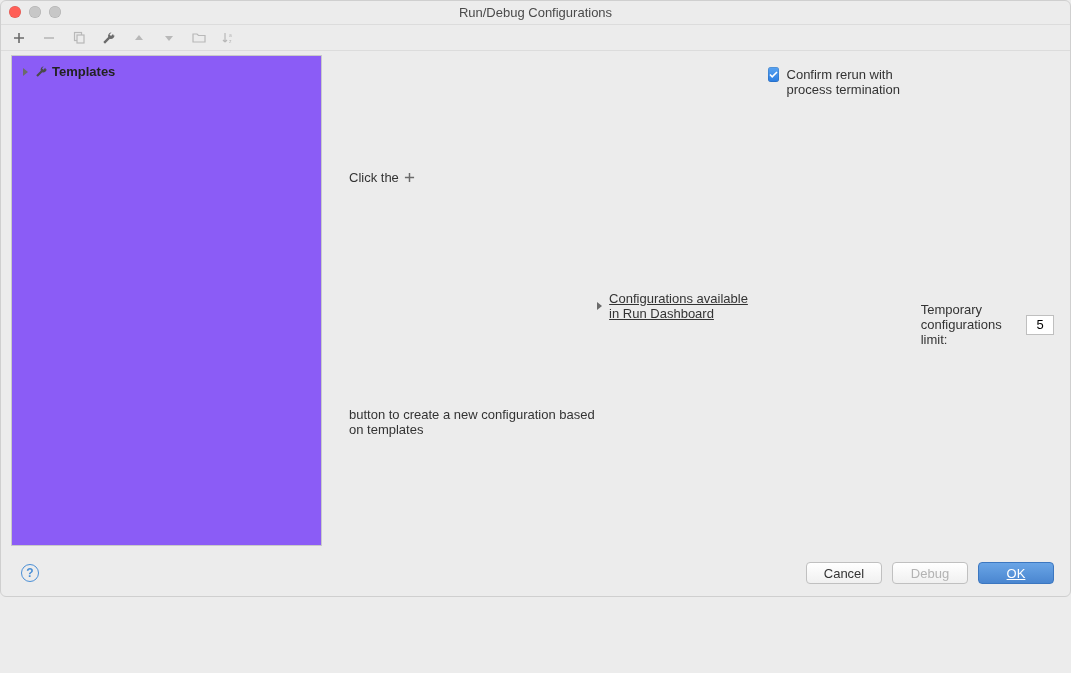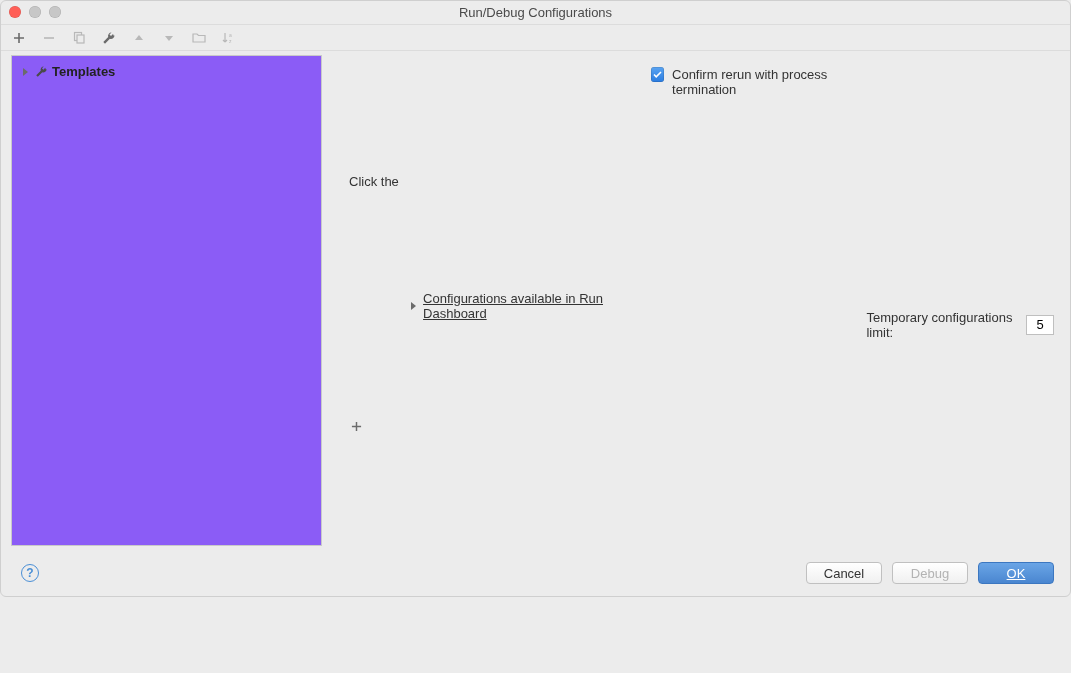--- a/index.html
+++ b/index.html
@@ -258,20 +258,21 @@
     </div>
 
     <div class="right-pane">
       <div class="hint-row">
         <span>Click the</span>
         <span class="plus-inline">
           <svg width="11" height="11" viewBox="0 0 12 12">
               <path d="M6 1v10M1 6h10" stroke="currentColor" stroke-width="1.6" fill="none"></path>
             </svg>
         </span>
+        <span>button to create a new configuration based on templates</span>
       </div>
 
       <div class="spacer"></div>
 
       <div class="collapsible-header">
         <span class="tree-arrow">
           <svg width="8" height="8" viewBox="0 0 8 8">
               <path d="M2 0l5 4-5 4z" fill="currentColor"></path>
             </svg>
         </span>

